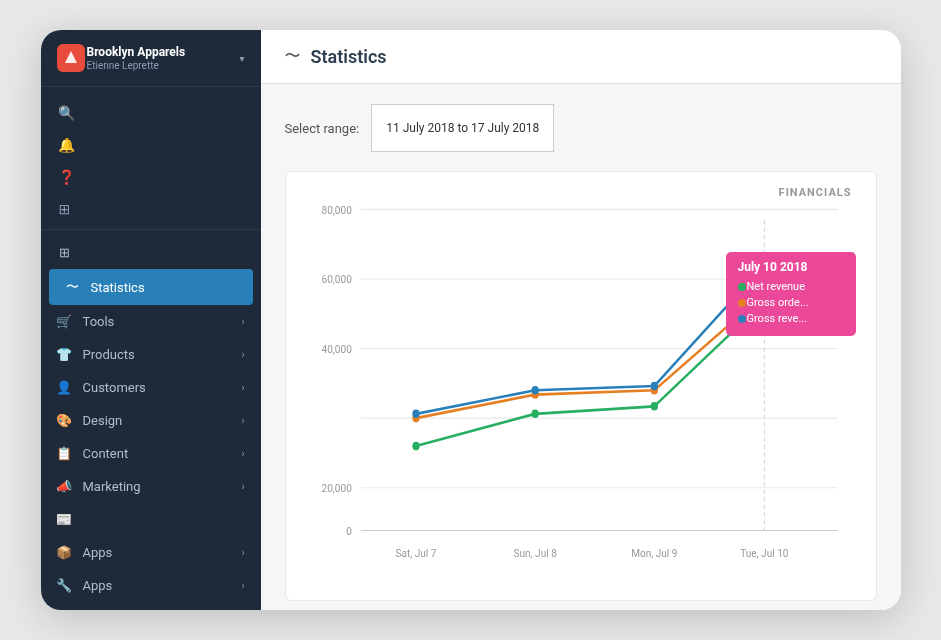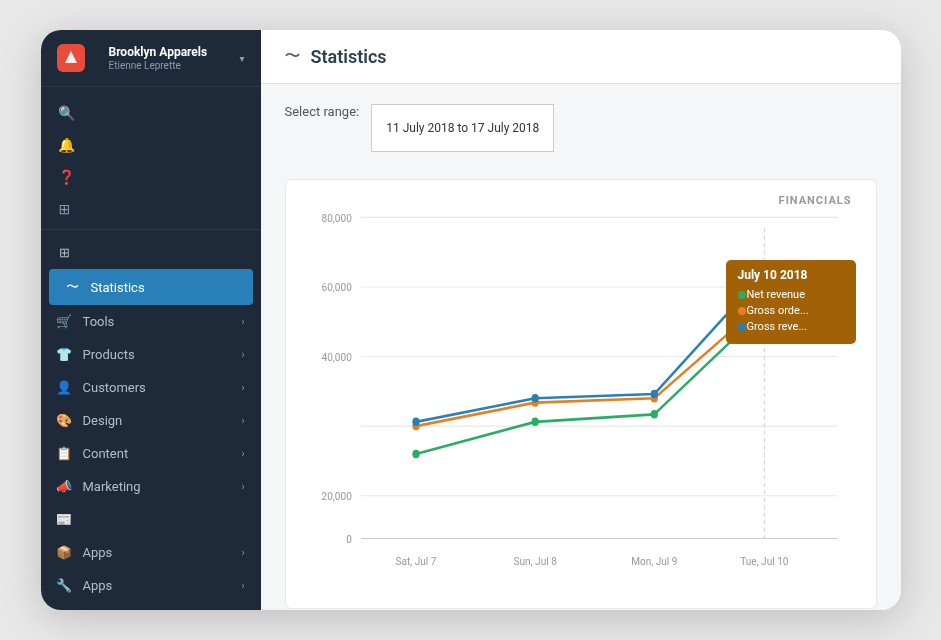--- a/index.html
+++ b/index.html
@@ -27,21 +27,21 @@
       background: #1e2a3a;
       display: flex;
       flex-direction: column;
       height: 100%;
     }
     .sidebar-header {
       display: flex;
       align-items: center;
       padding: 14px 16px;
       border-bottom: 1px solid rgba(255,255,255,0.07);
-      gap: 24px;
+      gap: 2px;
     }
     .sidebar-logo {
       width: 28px;
       height: 28px;
       background: #e74c3c;
       border-radius: 6px;
       display: flex;
       align-items: center;
       justify-content: center;
       flex-shrink: 0;
@@ -137,23 +137,23 @@
       font-weight: 600;
       color: #2c3e50;
     }
     .main-content {
       flex: 1;
       padding: 20px 24px;
       overflow: hidden;
     }
     .date-range-row {
       display: flex;
-      align-items: flex-start;
+      align-items: center;
       gap: 12px;
-      margin-bottom: 27px;
+      margin-bottom: 19px;
     }
     .date-range-label {
       font-size: 13px;
       color: #555;
     }
     .date-range-input {
       border: 1px solid #ccc;
       border-radius: 0;
       padding: 16px 14px;
       font-size: 12px;
@@ -182,21 +182,21 @@
     }
     .chart-area {
       width: 100%;
       height: 100%;
     }
     
     .chart-tooltip {
       position: absolute;
       top: 80px;
       right: 20px;
-      background: #a16207;
+      background: #ec4899;
       color: #fff;
       border-radius: 5px;
       padding: 8px 12px;
       font-size: 11px;
       min-width: 130px;
       z-index: 10;
     }
     .chart-tooltip-date {
       font-weight: 700;
       margin-bottom: 6px;

